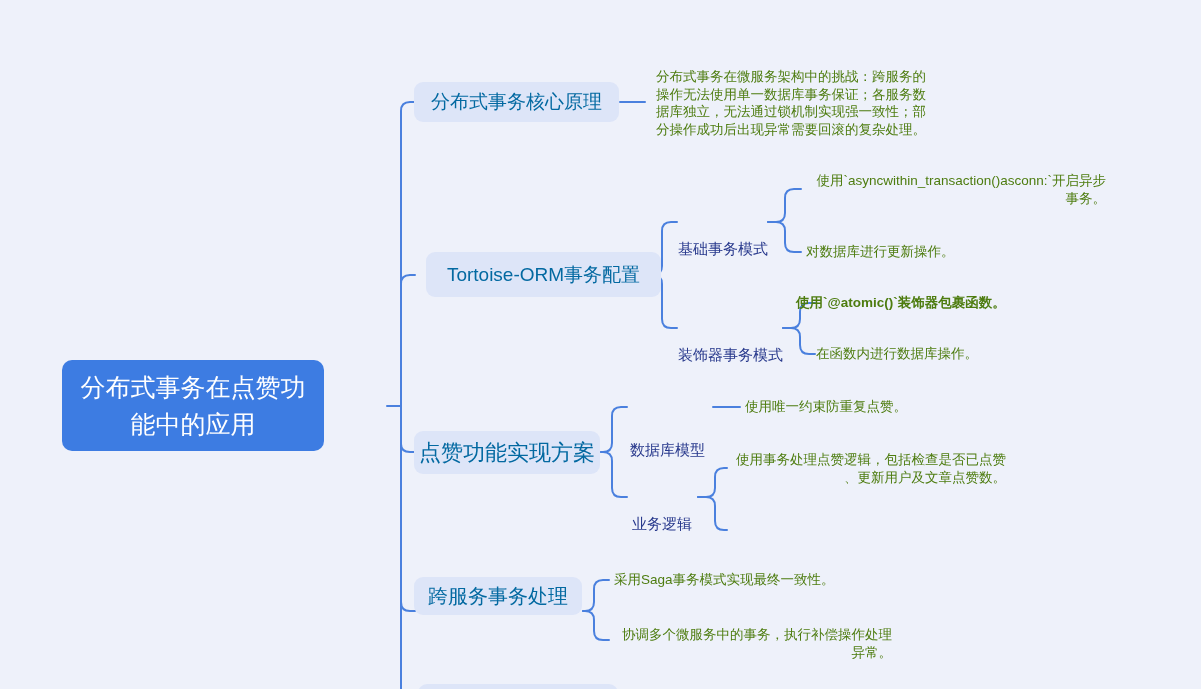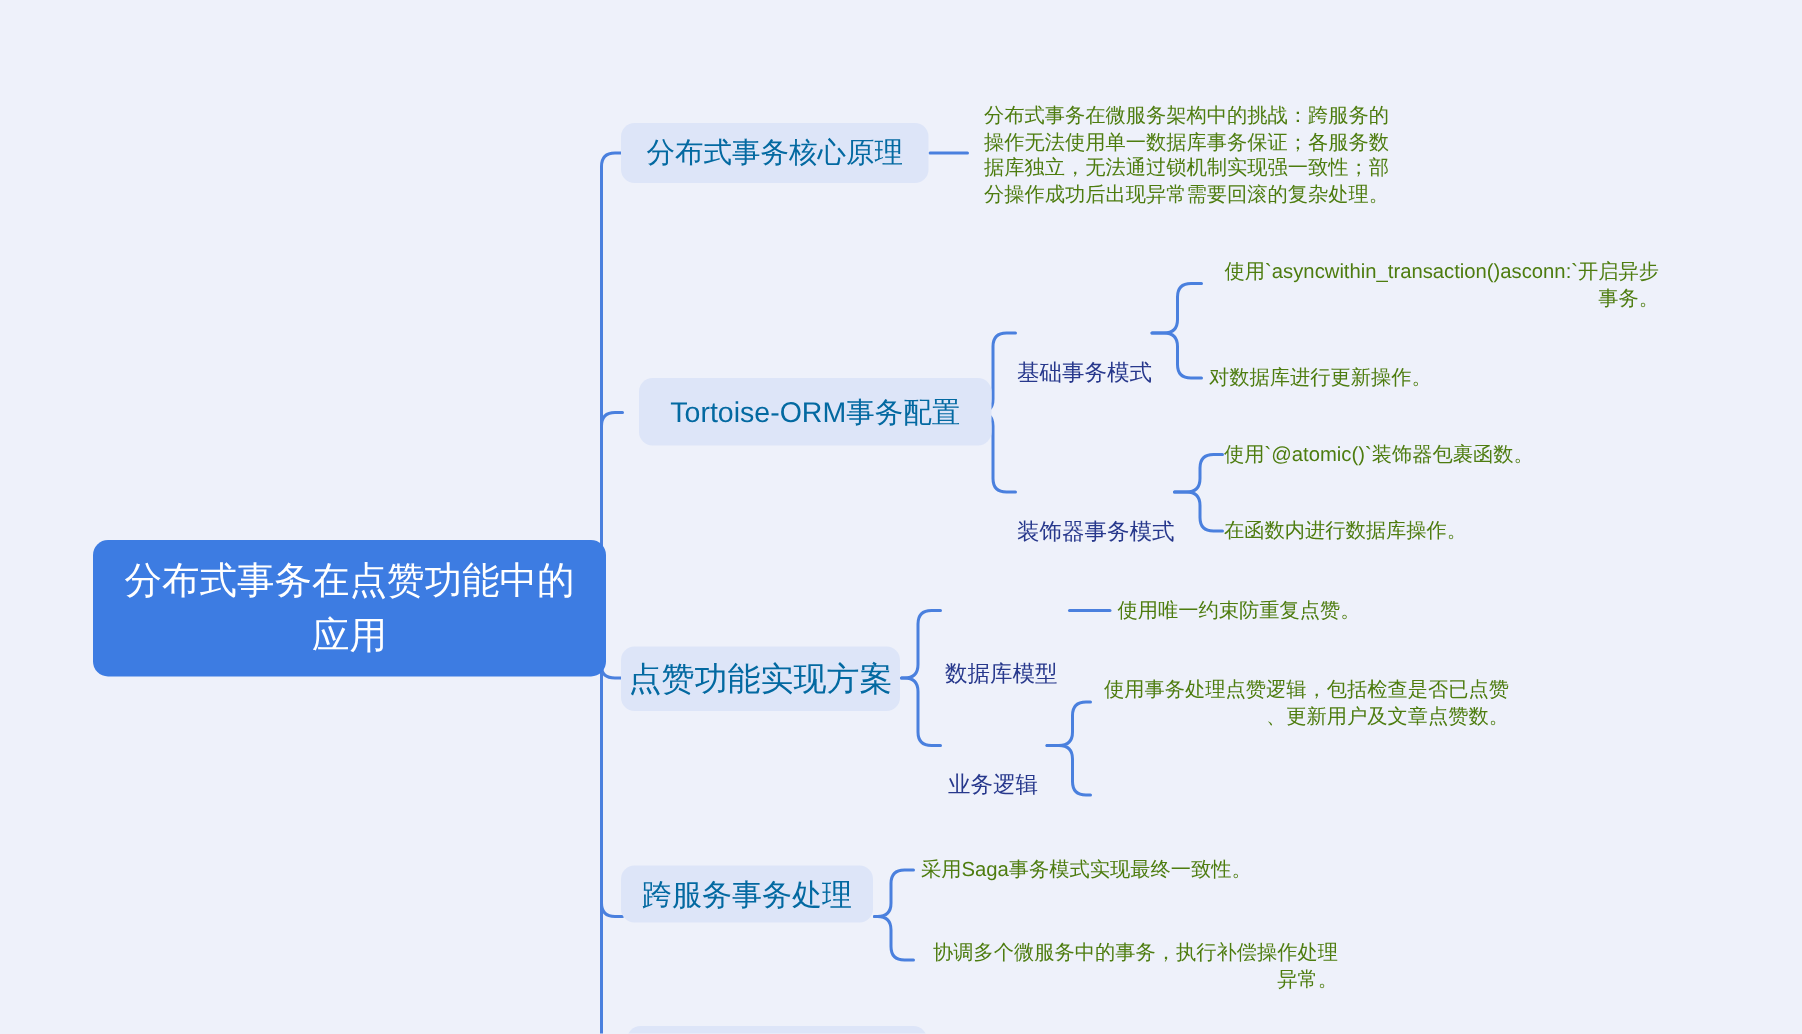--- a/index.html
+++ b/index.html
@@ -10,21 +10,21 @@
   #canvas{
     position:relative;
     width:1201px;height:689px;
     background:#eef1fa;
     overflow:hidden;
   }
   #edges{position:absolute;left:0;top:0;width:1201px;height:689px;}
   #edges path{fill:none;stroke:#4a80de;stroke-width:2;stroke-linecap:round;}
   .abs{position:absolute;box-sizing:border-box;}
   .root-node{
-    left:62px;top:360px;width:342px;height:91px;
+    left:62px;top:360px;width:262px;height:91px;
     background:#3d7ce2;color:#ffffff;
     border-radius:10px;
     display:flex;align-items:center;justify-content:center;text-align:center;
     font-size:25px;line-height:37px;padding:0 16px;
     cursor:pointer;
   }
   .branch-node{
     background:#dde5f8;color:#0369a1;
     border-radius:9px;
     display:flex;align-items:center;justify-content:center;text-align:center;
@@ -43,21 +43,21 @@
   .s3{left:630px;top:414px;}
   .s4{left:632px;top:488px;}
   .note{
     color:#4d7c0f;font-size:13.5px;line-height:17.5px;
     line-break:anywhere;cursor:pointer;text-align:right;
   }
   .nowrap{white-space:nowrap;line-break:auto;}
   .n1{left:648px;top:68px;width:278px;}
   .n2a{left:806px;top:172px;width:300px;}
   .n2b{left:806px;top:243px;}
-  .n2c{left:816px;top:294px;}
+  .n2c{left:796px;top:294px;font-weight:bold;}
   .n2d{left:816px;top:345px;}
   .n3a{left:745px;top:398px;}
   .n3b{left:728px;top:451px;width:278px;}
   .n3c{left:728px;top:521px;}
   .n4a{left:614px;top:571px;}
   .n4b{left:614px;top:626px;width:278px;}
 </style>
 </head>
 <body>
 

